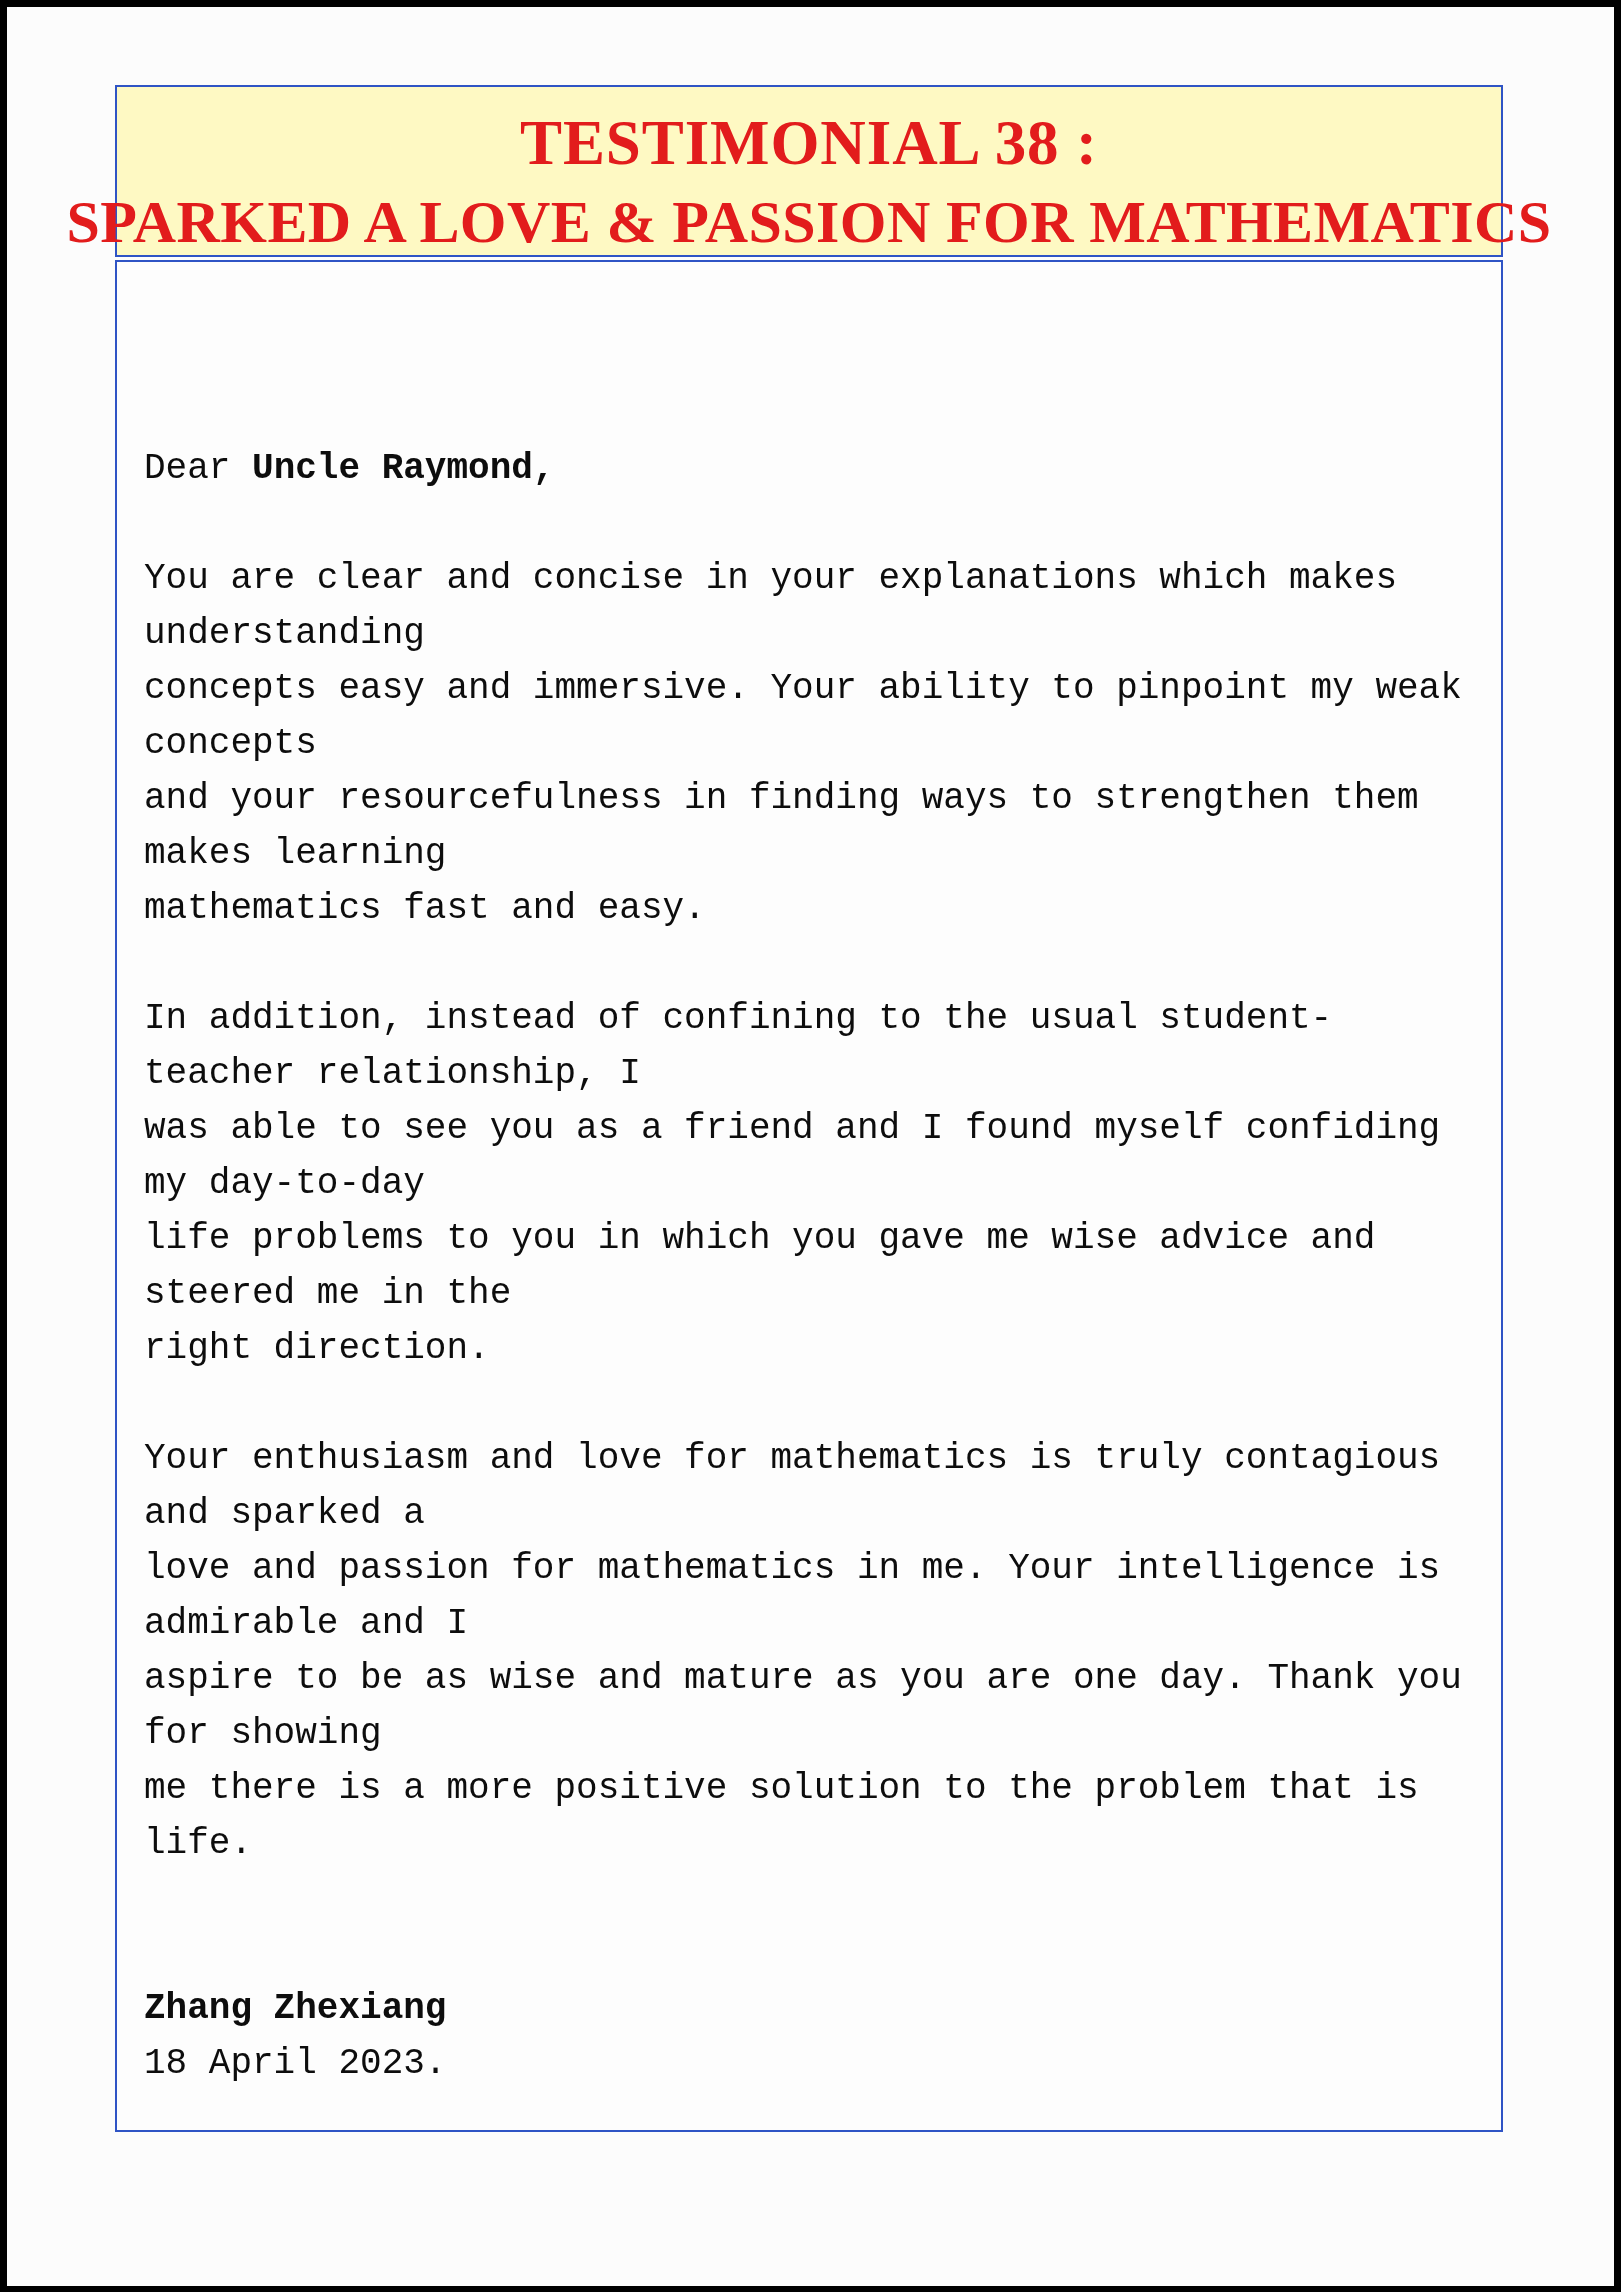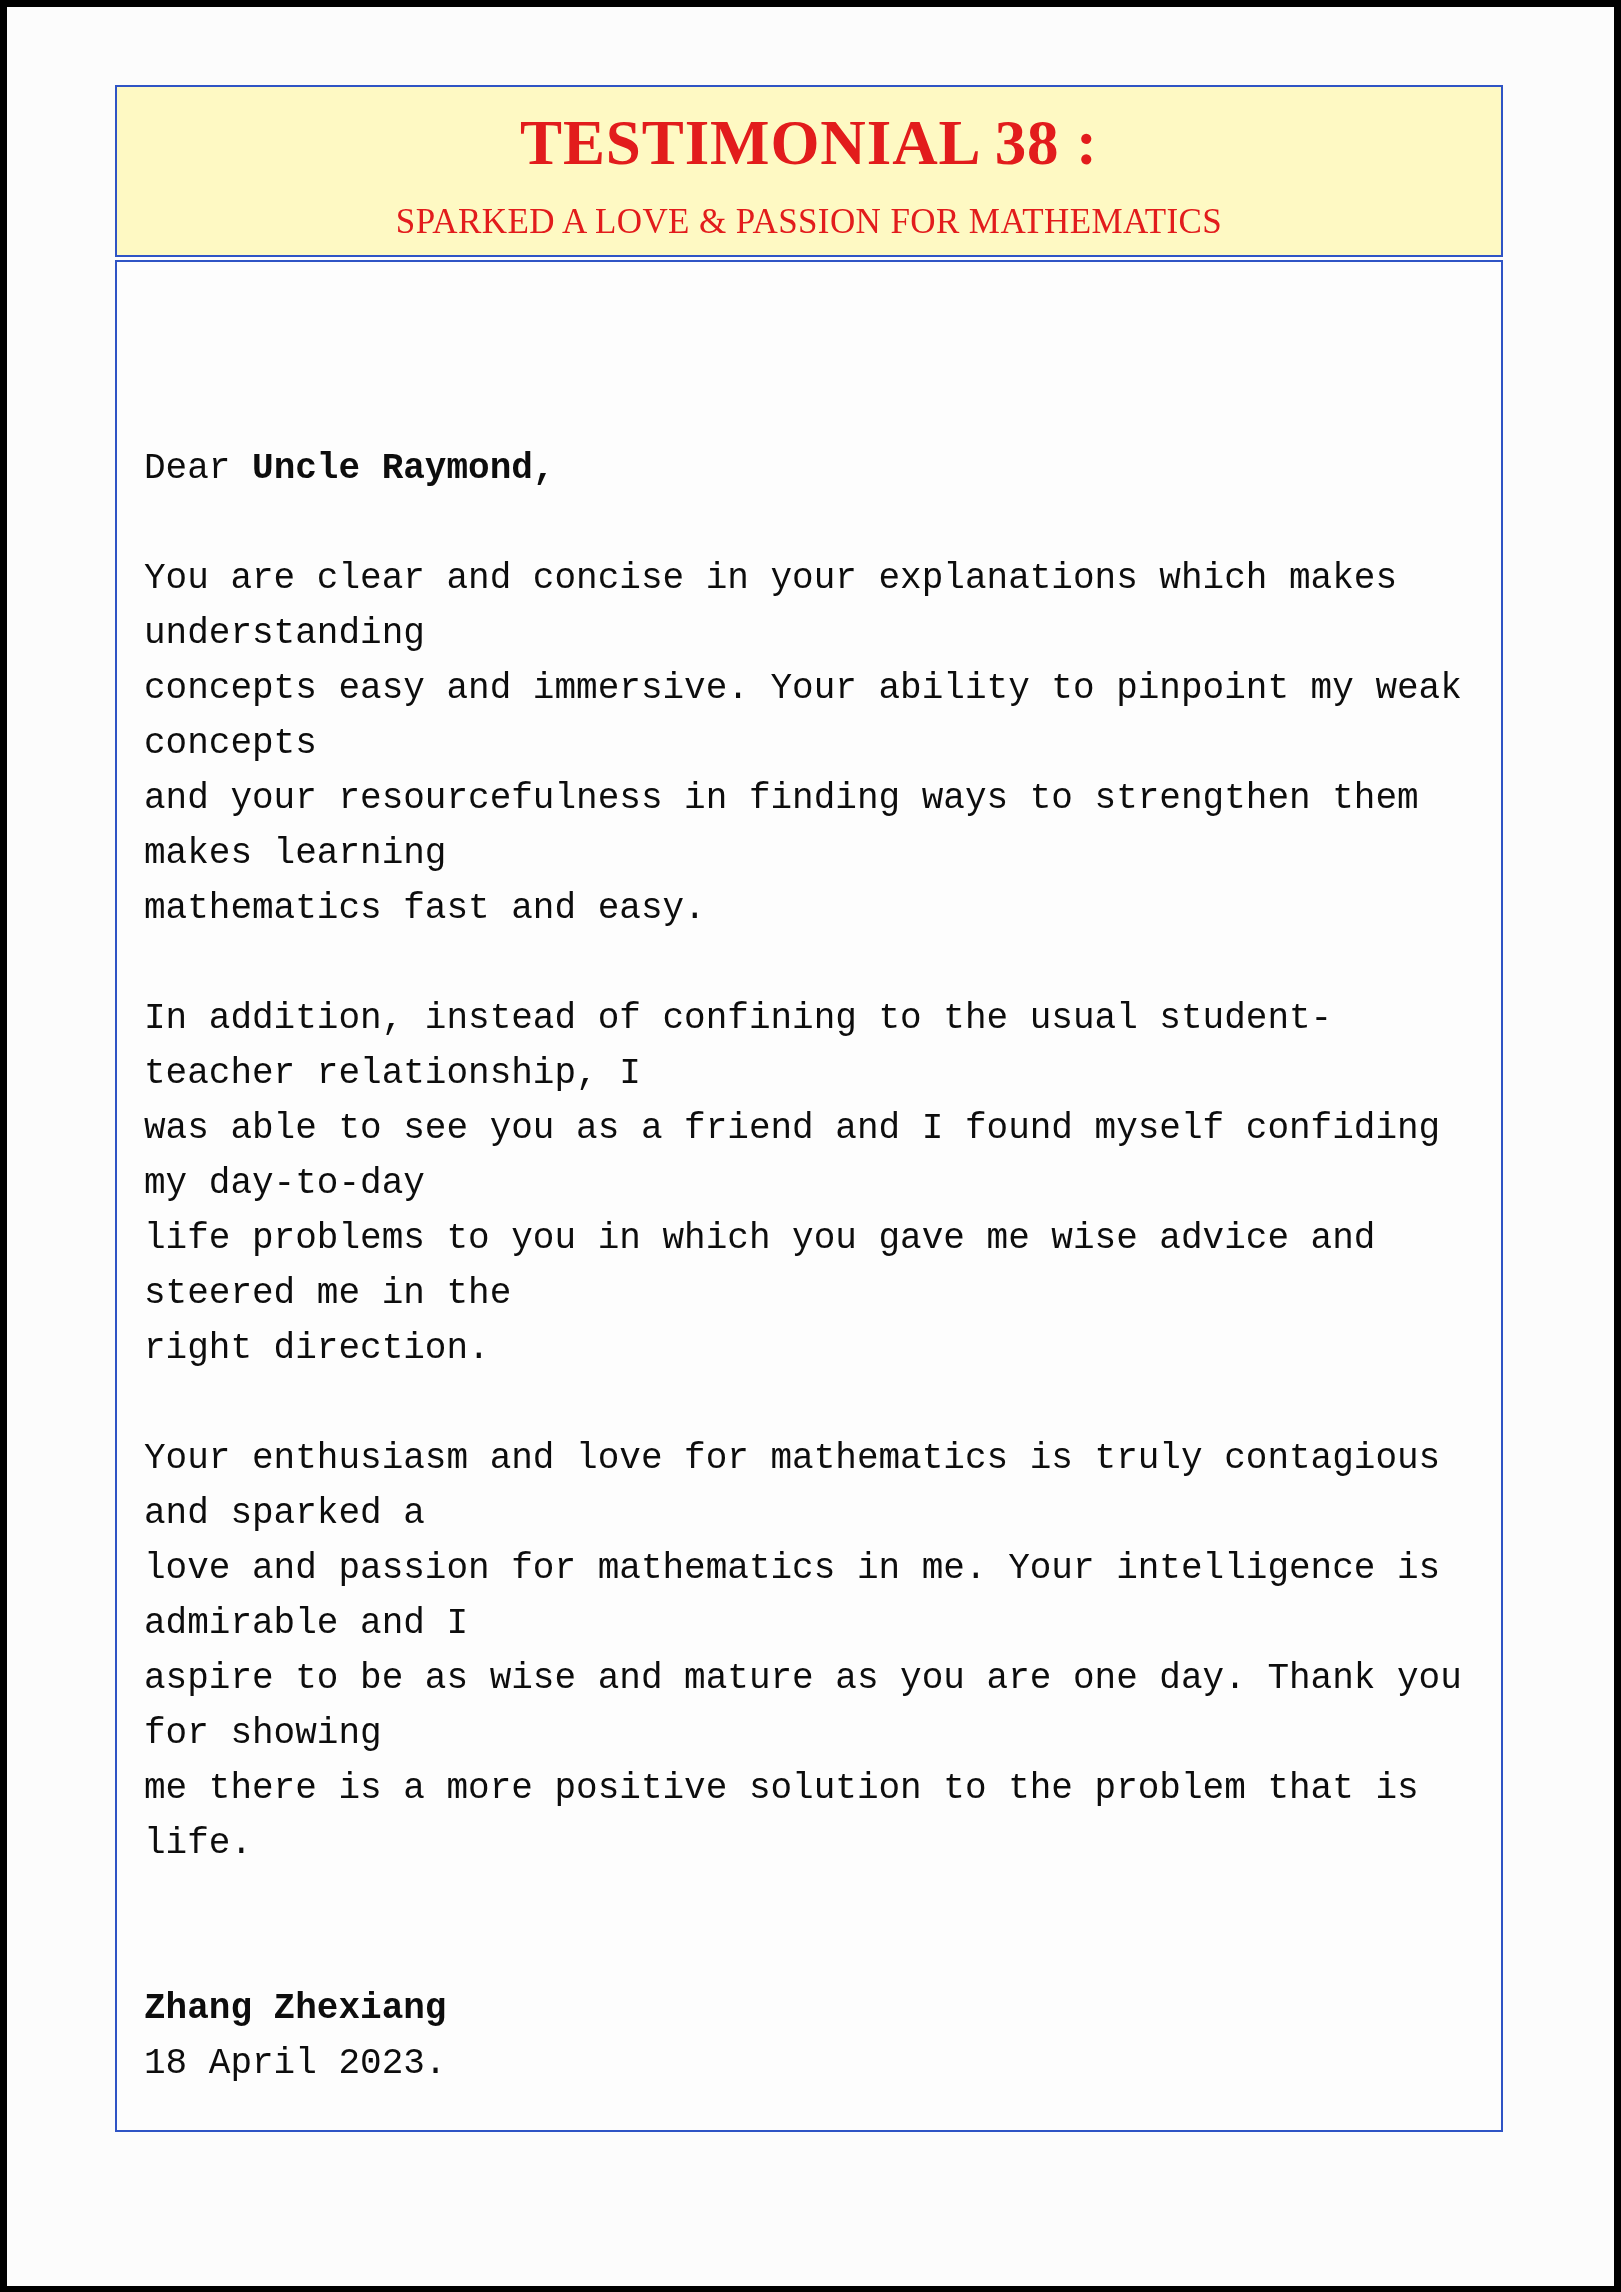--- a/index.html
+++ b/index.html
@@ -39,22 +39,22 @@
   .title-line1{
     color:var(--red);
     font-weight:bold;
     font-size:63px;
     line-height:82px;
     letter-spacing:0.9px;
     white-space:nowrap;
   }
   .title-line2{
     color:var(--red);
-    font-weight:normal;
-    font-size:35px;
+    font-weight:bold;
+    font-size:60px;
     line-height:66px;
     margin-top:5.4px;
     letter-spacing:0.4px;
     white-space:nowrap;
   }
 
   .body-box{
     position:absolute;
     left:108px;
     top:253px;

